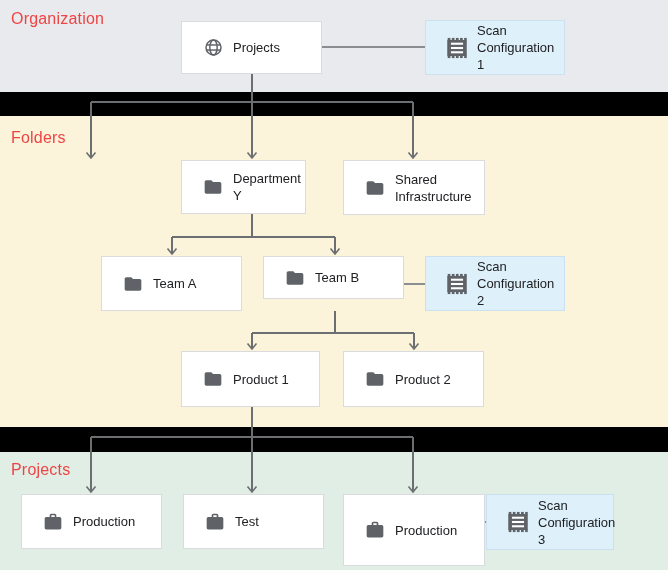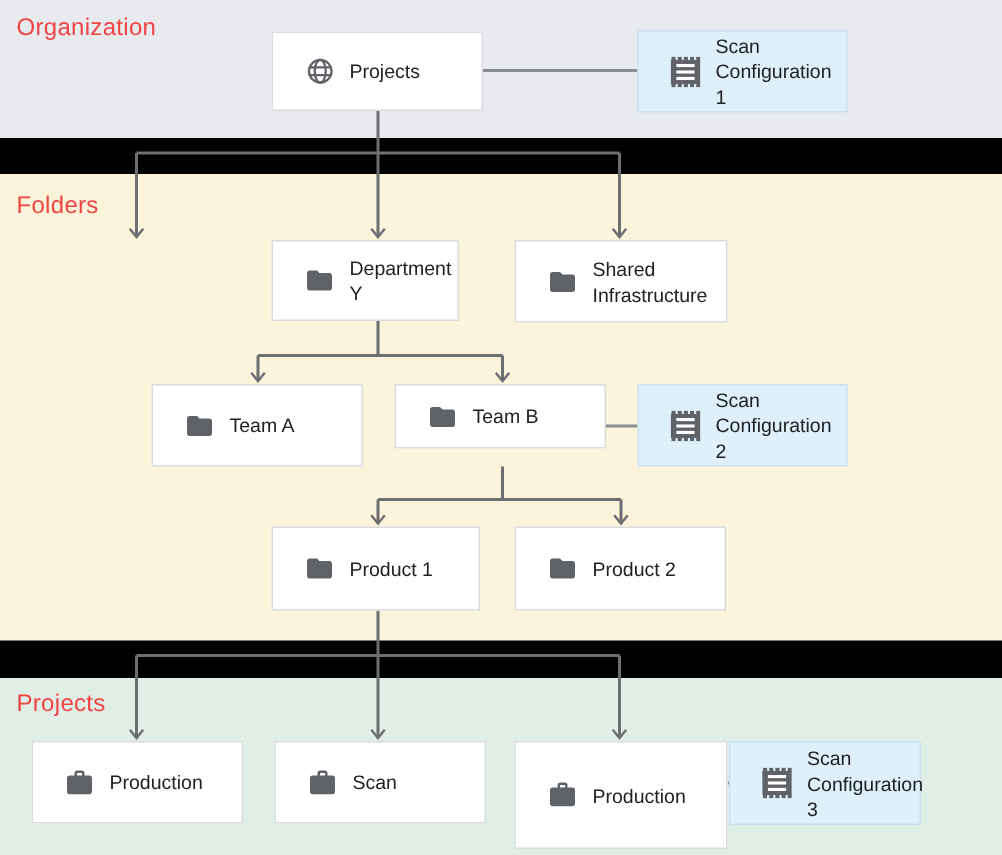--- a/index.html
+++ b/index.html
@@ -202,21 +202,21 @@
         </svg>
       </span>
     <span class="lbl">Production</span>
   </div>
   <div class="node" style="left:183px; top:494px; width:141px; height:55px">
     <span class="ic">
         <svg class="gl" width="20" height="20">
           <use href="#sym-briefcase"></use>
         </svg>
       </span>
-    <span class="lbl">Scan</span>
+    <span class="lbl">Test</span>
   </div>
   <div class="node" style="left:343px; top:494px; width:142px; height:72px">
     <span class="ic">
         <svg class="gl" width="20" height="20">
           <use href="#sym-briefcase"></use>
         </svg>
       </span>
     <span class="lbl">Production</span>
   </div>
   <div class="node scan" style="left:486px; top:494px; width:128px; height:56px">

